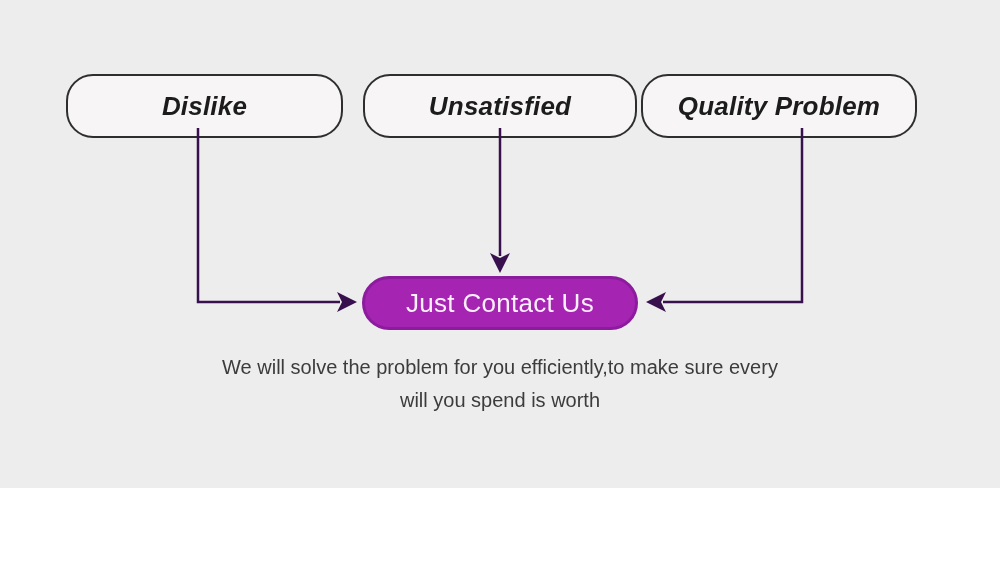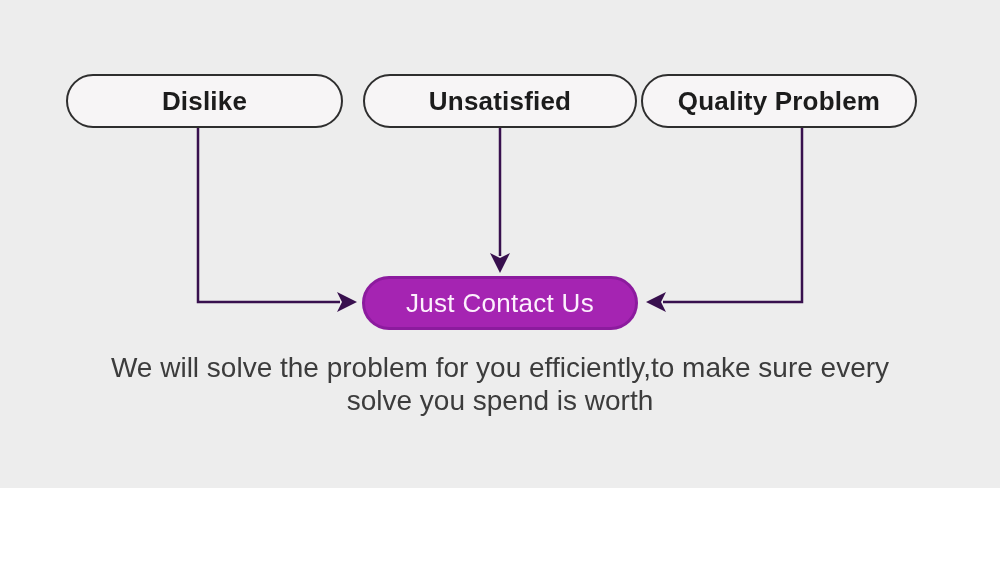--- a/index.html
+++ b/index.html
@@ -13,25 +13,25 @@
     --button-text:#fdf0fd;
     --arrow:#38104e;
     --caption-text:#3c3c3c;
   }
   *{margin:0;padding:0;box-sizing:border-box;}
   html,body{width:1000px;height:582px;overflow:hidden;}
   body{font-family:"Liberation Sans", sans-serif;background:var(--panel);}
   .stage{position:relative;width:1000px;height:582px;background:var(--panel);}
   .gray-panel{position:absolute;left:0;top:0;width:1000px;height:488px;background:var(--background);}
   .pill{
-    position:absolute;top:74px;height:54px;
+    position:absolute;top:74px;height:64px;
     background:var(--pill-fill);
     border:2px solid var(--pill-border);
     border-radius:27px;
-    display:flex;align-items:center;justify-content:center;
+    display:flex;align-items:center;justify-content:center;font-style:italic;
   }
   .pill-1{left:66px;width:277px;}
   .pill-2{left:363px;width:274px;}
   .pill-3{left:641px;width:276px;}
   .pill-label{
     font-size:26px;font-weight:bold;color:var(--pill-text);
     letter-spacing:0.2px;white-space:nowrap;
   }
   .arrows{position:absolute;left:0;top:0;width:1000px;height:582px;pointer-events:none;}
   .arrow-line{fill:none;stroke:var(--arrow);stroke-width:2.5;}
@@ -44,21 +44,21 @@
     display:flex;align-items:center;justify-content:center;
     cursor:pointer;
   }
   .cta-label{
     font-size:26px;font-weight:normal;color:var(--button-text);
     letter-spacing:0.3px;white-space:nowrap;
   }
   .caption{
     position:absolute;left:0;top:351px;width:1000px;
     text-align:center;color:var(--caption-text);
-    font-size:28px;line-height:33px;font-weight:400;
+    font-size:20px;line-height:33px;font-weight:400;
   }
 </style>
 </head>
 <body>
 
 <div class="stage">
   <div class="gray-panel">
 
     <div class="pill pill-1">
       <span class="pill-label">Dislike</span>
@@ -83,17 +83,17 @@
       <path class="arrow-line" d="M802 128 L802 302 L663 302"></path>
       <polygon class="arrow-head" points="646,302 666,292 661,302 666,312"></polygon>
     </svg>
 
     <div class="cta">
       <span class="cta-label">Just Contact Us</span>
     </div>
 
     <div class="caption">
       <div>We will solve the problem for you efficiently,to make sure every</div>
-      <div>solve you spend is worth</div>
+      <div>will you spend is worth</div>
     </div>
 
   </div>
 </div>
 
 </body></html>

